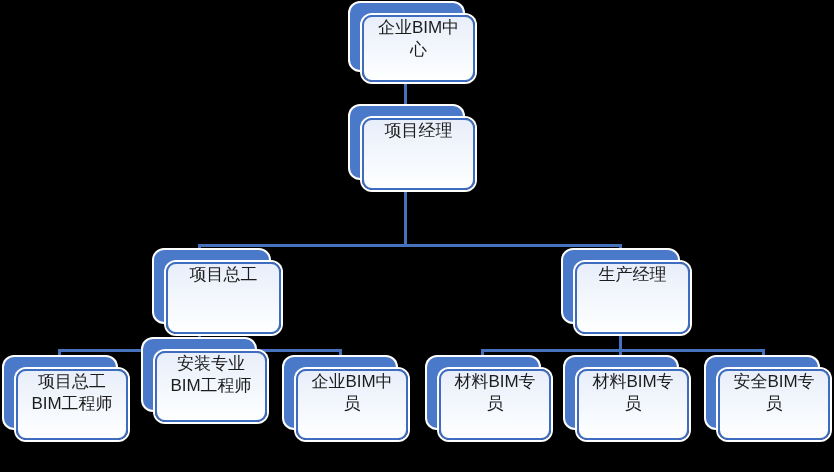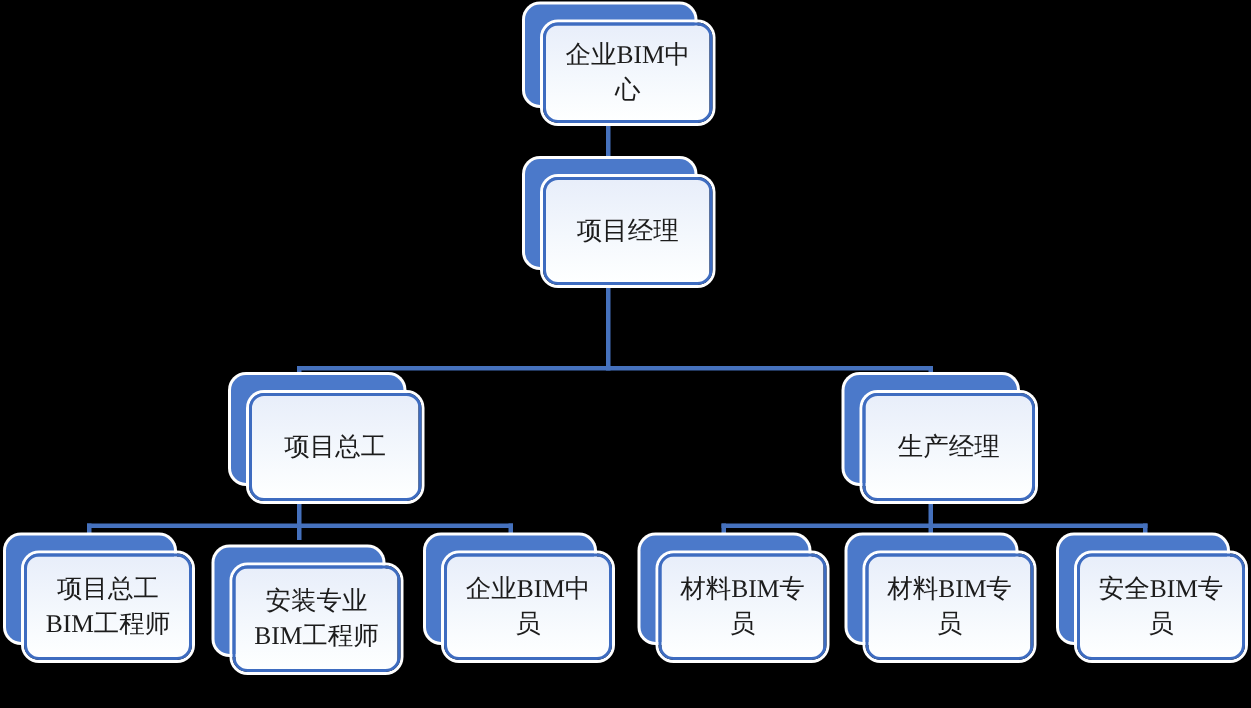--- a/index.html
+++ b/index.html
@@ -41,23 +41,22 @@
     position: absolute;
     left: 12px; top: 12px;
     width: var(--w);
     height: var(--h);
     box-sizing: border-box;
     background: linear-gradient(180deg, #e8eefa 0%, #f4f8fd 55%, #feffff 100%);
     border: 2.5px solid #3e6cc0;
     border-radius: 10px;
     box-shadow: 0 0 0 2px #ffffff;
     display: flex;
-    align-items: center;
+    align-items: flex-start;
     justify-content: center;
-    font-family: Liberation Serif, serif;
   }
   .node .label {
     white-space: pre-line;
     text-align: center;
     font-size: 17px;
     line-height: 1.32;
     color: #1c1c1c;
   }
 </style>
 </head>
@@ -112,21 +111,21 @@
   </div>
 
   <div class="node" style="--w:112px; --h:71px; left:4px;   top:357px;">
     <div class="shadow"></div>
     <div class="card">
       <span class="label">项目总工
 BIM工程师</span>
     </div>
   </div>
 
-  <div class="node" style="--w:112px; --h:71px; left:143px; top:365px;">
+  <div class="node" style="--w:112px; --h:71px; left:143px; top:339px;">
     <div class="shadow"></div>
     <div class="card">
       <span class="label">安装专业
 BIM工程师</span>
     </div>
   </div>
 
   <div class="node" style="--w:112px; --h:71px; left:284px; top:357px;">
     <div class="shadow"></div>
     <div class="card">

